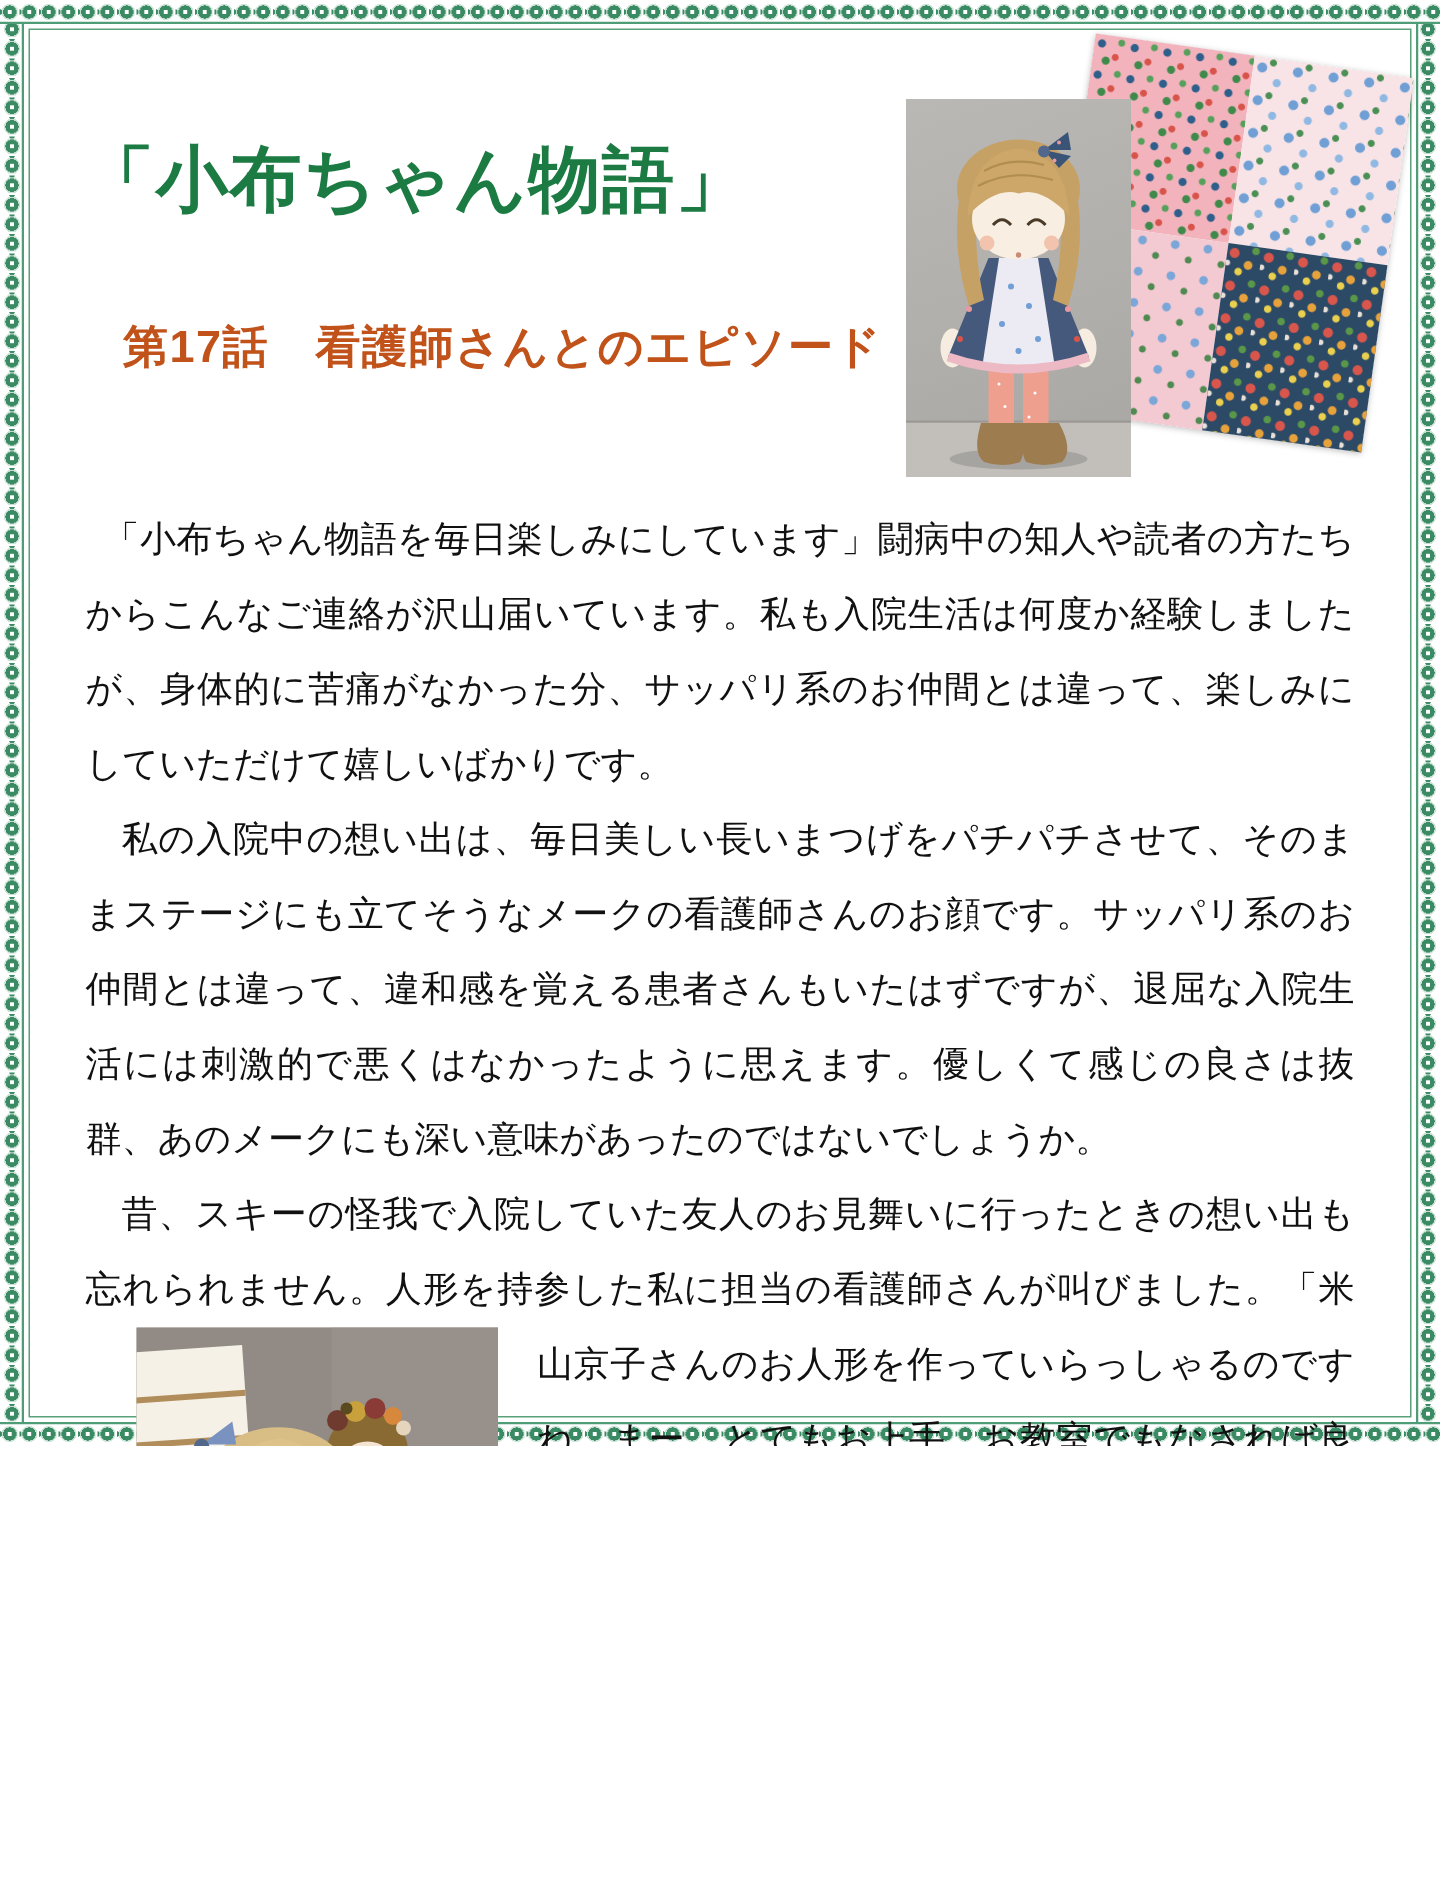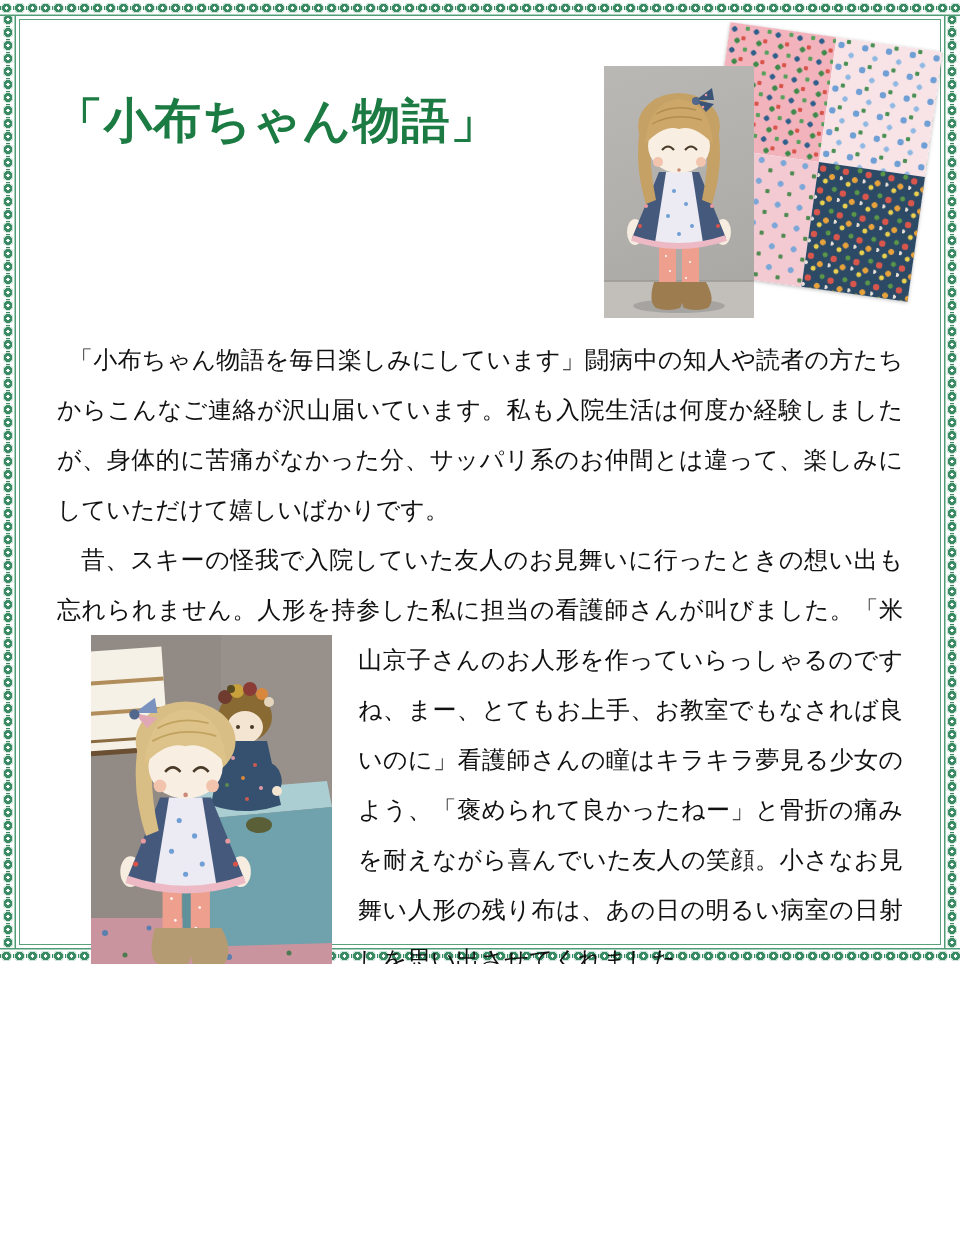--- a/index.html
+++ b/index.html
@@ -108,20 +108,21 @@
 
 <div class="page">
 
   <div class="frame-v frame-left"></div>
   <div class="frame-v frame-right"></div>
   <div class="frame-h frame-top"></div>
   <div class="frame-h frame-bottom"></div>
   <div class="inner-line"></div>
 
   <h1 class="title">「小布ちゃん物語」</h1>
+  <h2 class="subtitle">第17話　看護師さんとのエピソード</h2>
 
   <div class="fabric-photo">
     <div class="fq fq-tl"></div>
     <div class="fq fq-tr"></div>
     <div class="fq fq-bl"></div>
     <div class="fq fq-br"></div>
   </div>
 
   <div class="doll-photo">
     <svg width="150" height="252" viewBox="0 0 150 252">
@@ -172,20 +173,21 @@
       <path d="M58 84 q6 -7 12 0" fill="none" stroke="#4a3a28" stroke-width="2"></path>
       <path d="M81 84 q6 -7 12 0" fill="none" stroke="#4a3a28" stroke-width="2"></path>
       <circle cx="54" cy="96" r="5" fill="#f2c3ad"></circle>
       <circle cx="97" cy="96" r="5" fill="#f2c3ad"></circle>
       <circle cx="75" cy="104" r="1.8" fill="#c98a78"></circle>
     </svg>
   </div>
 
   <div class="article">
     <p class="p-indent-half"><span>「小布ちゃん物語を毎日楽しみにしています」闘病中の知人や読者の方たちからこんなご連絡が沢山届いています。私も入院生活は何度か経験しましたが、身体的に苦痛がなかった分、サッパリ系のお仲間とは違って、楽しみにしていただけて嬉しいばかりです。</span></p>
+    <p class="p-indent"><span>私の入院中の想い出は、毎日美しい長いまつげをパチパチさせて、そのままステージにも立てそうなメークの看護師さんのお顔です。サッパリ系のお仲間とは違って、違和感を覚える患者さんもいたはずですが、退屈な入院生活には刺激的で悪くはなかったように思えます。優しくて感じの良さは抜群、あのメークにも深い意味があったのではないでしょうか。</span></p>
     <p class="p-indent"><span>昔、スキーの怪我で入院していた友人のお見舞いに行ったときの想い出も忘れられません。人形を持参した私に担当の看護師さんが叫びました。「米山</span><span class="scene-photo">
       <svg width="241" height="338" viewBox="0 0 241 338">
 
         <rect x="0" y="0" width="241" height="338" fill="#928b85"></rect>
         <rect x="130" y="0" width="111" height="290" fill="#9a938d" opacity="0.7"></rect>
 
         <g transform="rotate(-4 38 65)">
           <rect x="-8" y="14" width="82" height="100" fill="#f5f1e6"></rect>
           <line x1="-8" y1="46" x2="74" y2="46" stroke="#b08d5a" stroke-width="4"></line>
           <line x1="-8" y1="76" x2="74" y2="76" stroke="#b08d5a" stroke-width="4"></line>

